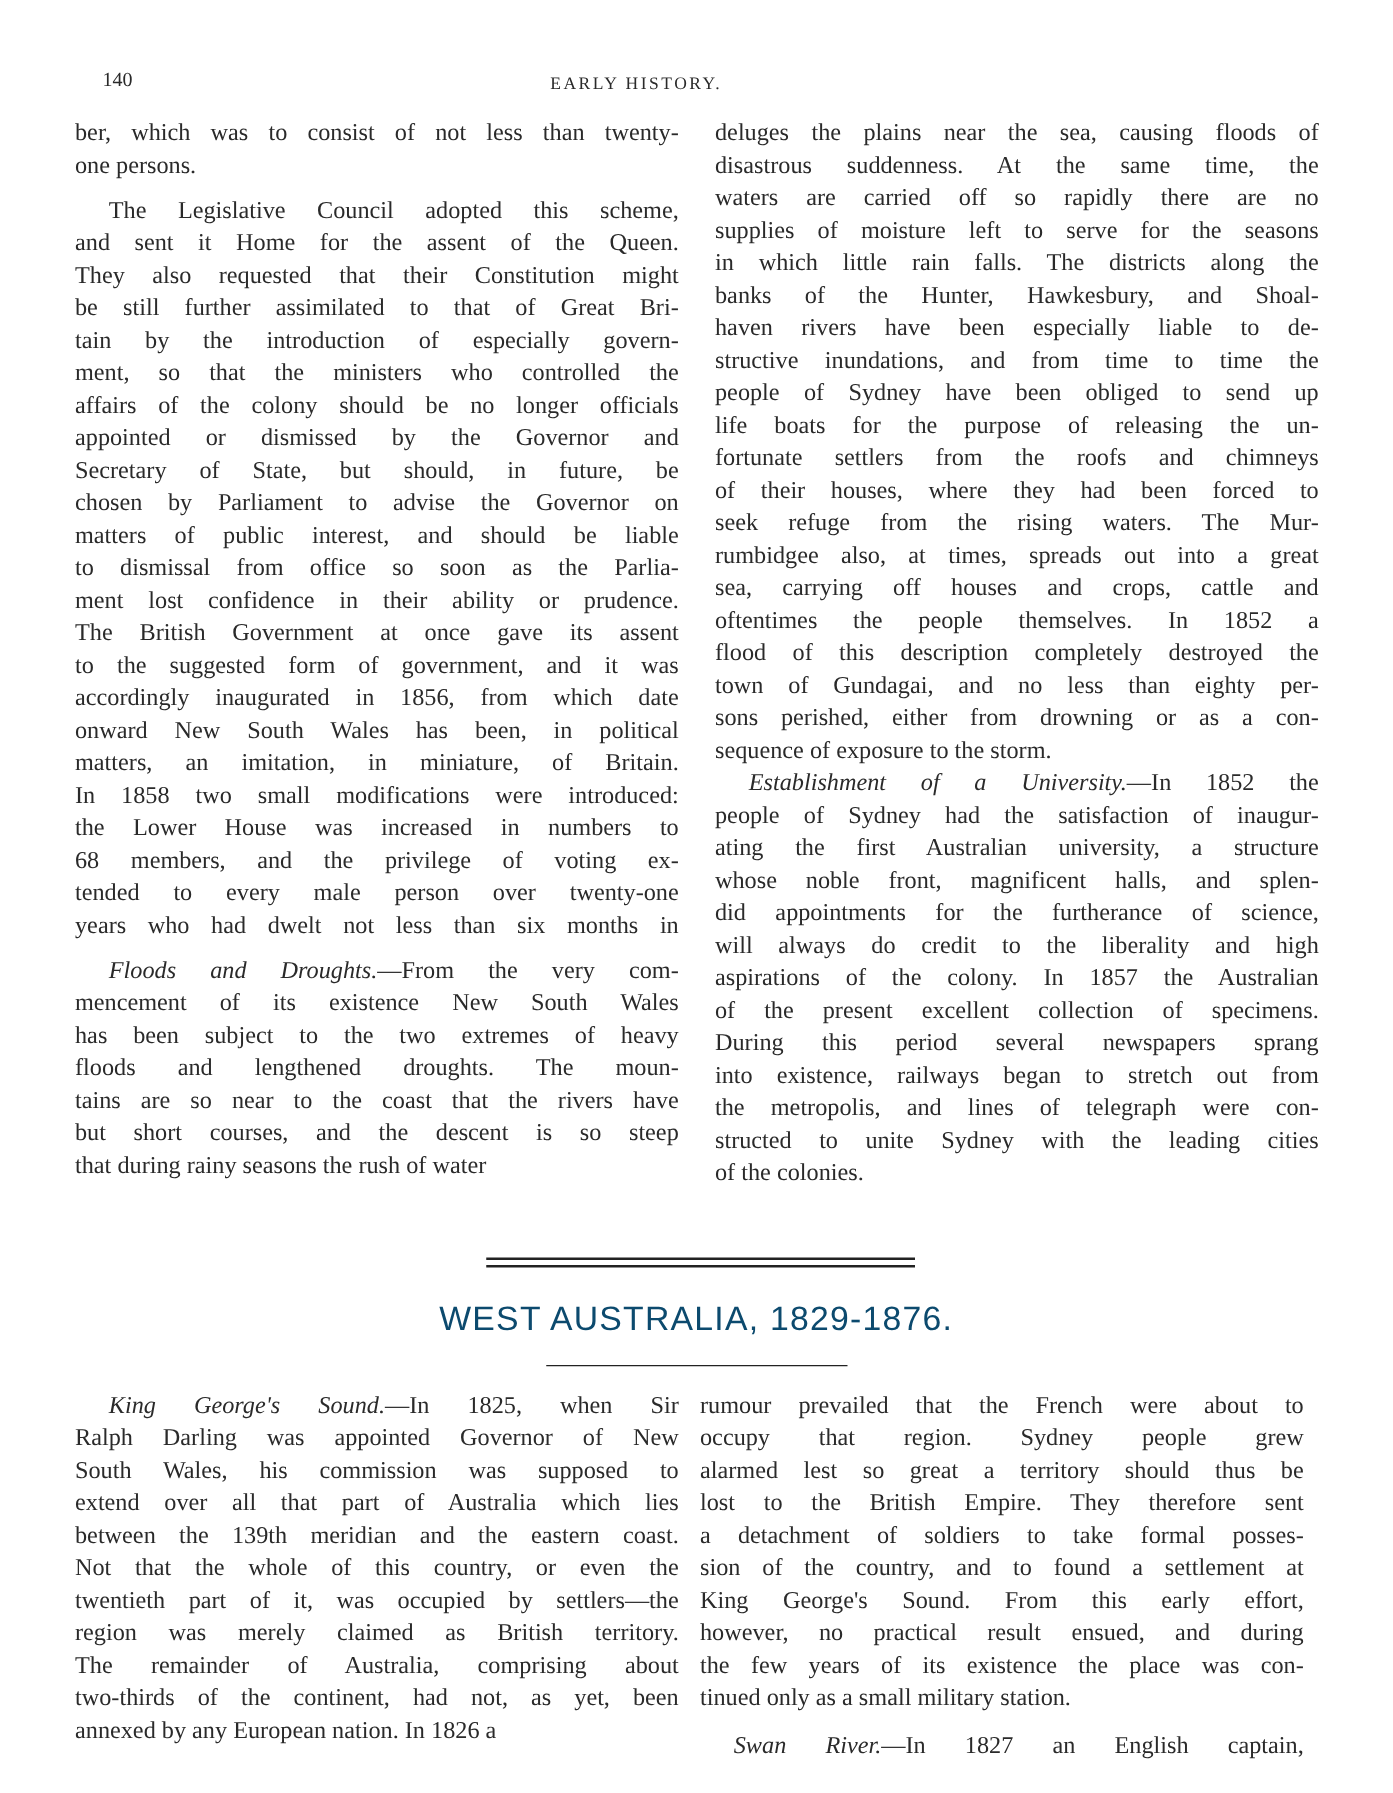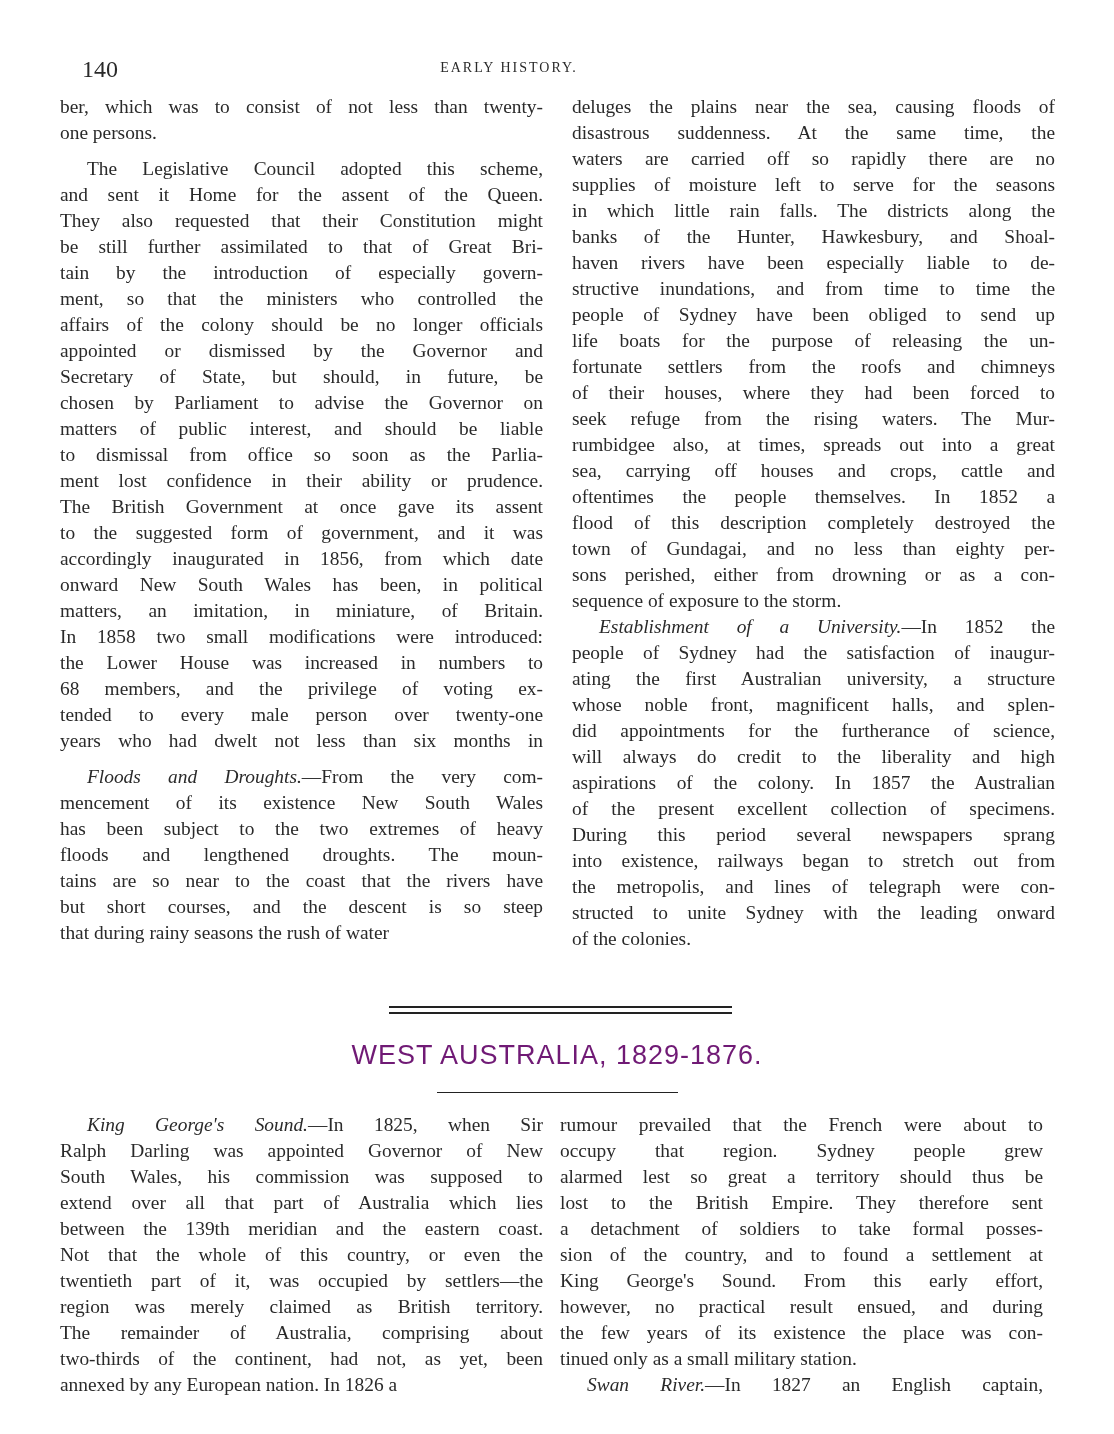--- a/index.html
+++ b/index.html
@@ -1,36 +1,36 @@
 <!DOCTYPE html>
 <html><head>
 <meta charset="utf-8">
 <style>
   html, body { margin: 0; padding: 0; background: #ffffff; }
   body { width: 1114px; height: 1434px; position: relative; overflow: hidden;
          font-family: "Liberation Serif", "DejaVu Serif", serif; color: #2a2a2a; }
   .running-head { position: absolute; top: 52px; left: 0; width: 1114px; height: 30px; }
-  .page-num { position: absolute; left: 82px; top: 4px; font-size: 24px; }
+  .page-num { position: absolute; left: 82px; top: 4px; font-size: 16px; }
   .head-title { position: absolute; left: 0; width: 1018px; top: 8px; text-align: center;
                 font-size: 14px; letter-spacing: 2px; }
   .col { position: absolute; width: 483px; font-size: 19.4px; line-height: 26px; }
   .col p { margin: 0; text-align: justify; }
   .col p.gap { margin-top: 10px; }
   .col .ln { display: block; text-align: justify; text-align-last: justify; white-space: nowrap; }
   .col .ln.last { text-align-last: left; }
   .col .ln.ind { padding-left: 27px; }
   .col em { font-style: italic; }
   #col-a { left: 60px; top: 94px; }
   #col-b { left: 572px; top: 94px; }
   #col-c { left: 60px; top: 1112px; }
   #col-d { left: 560px; top: 1112px; }
   .rule { position: absolute; background: #222; height: 1.5px; }
   .section-title { position: absolute; top: 1040px; left: 0; width: 1114px; text-align: center;
                    font-family: "Liberation Sans", "DejaVu Sans", sans-serif; font-size: 27px;
-                   letter-spacing: 1px; color: #701a75; }
+                   letter-spacing: 1px; color: #0c4a6e; }
 </style>
 </head>
 <body>
 
 <div class="running-head">
   <span class="page-num">140</span>
   <div class="head-title">EARLY HISTORY.</div>
 </div>
 
 <div class="col" id="col-a">
@@ -101,21 +101,21 @@
       <span class="ln">people of Sydney had the satisfaction of inaugur-</span>
       <span class="ln">ating the first Australian university, a structure</span>
       <span class="ln">whose noble front, magnificent halls, and splen-</span>
       <span class="ln">did appointments for the furtherance of science,</span>
       <span class="ln">will always do credit to the liberality and high</span>
       <span class="ln">aspirations of the colony.  In 1857 the Australian</span>
       <span class="ln">of the present excellent collection of specimens.</span>
       <span class="ln">During this period several newspapers sprang</span>
       <span class="ln">into existence, railways began to stretch out from</span>
       <span class="ln">the metropolis, and lines of telegraph were con-</span>
-      <span class="ln">structed to unite Sydney with the leading onward</span>
+      <span class="ln">structed to unite Sydney with the leading cities</span>
       <span class="ln last">of the colonies.</span>
     </p>
   </div>
 
 <div class="rule" style="left:389px;top:1006px;width:343px;"></div>
 <div class="rule" style="left:389px;top:1012px;width:343px;"></div>
 <div class="section-title">WEST AUSTRALIA, 1829-1876.</div>
 <div class="rule" style="left:437px;top:1092px;width:241px;height:1px;"></div>
 
 <div class="col" id="col-c">
@@ -139,16 +139,16 @@
       <span class="ln">occupy that region.  Sydney people grew</span>
       <span class="ln">alarmed lest so great a territory should thus be</span>
       <span class="ln">lost to the British Empire.  They therefore sent</span>
       <span class="ln">a detachment of soldiers to take formal posses-</span>
       <span class="ln">sion of the country, and to found a settlement at</span>
       <span class="ln">King George's Sound.  From this early effort,</span>
       <span class="ln">however, no practical result ensued, and during</span>
       <span class="ln">the few years of its existence the place was con-</span>
       <span class="ln last">tinued only as a small military station.</span>
     </p>
-    <p class="gap" style="margin-top: 0px;">
+    <p class="gap" style="margin-top: 12px;">
       <span class="ln ind"><em>Swan River.</em><span>—In 1827 an English captain,</span></span>
     </p>
   </div>
 
 </body></html>

